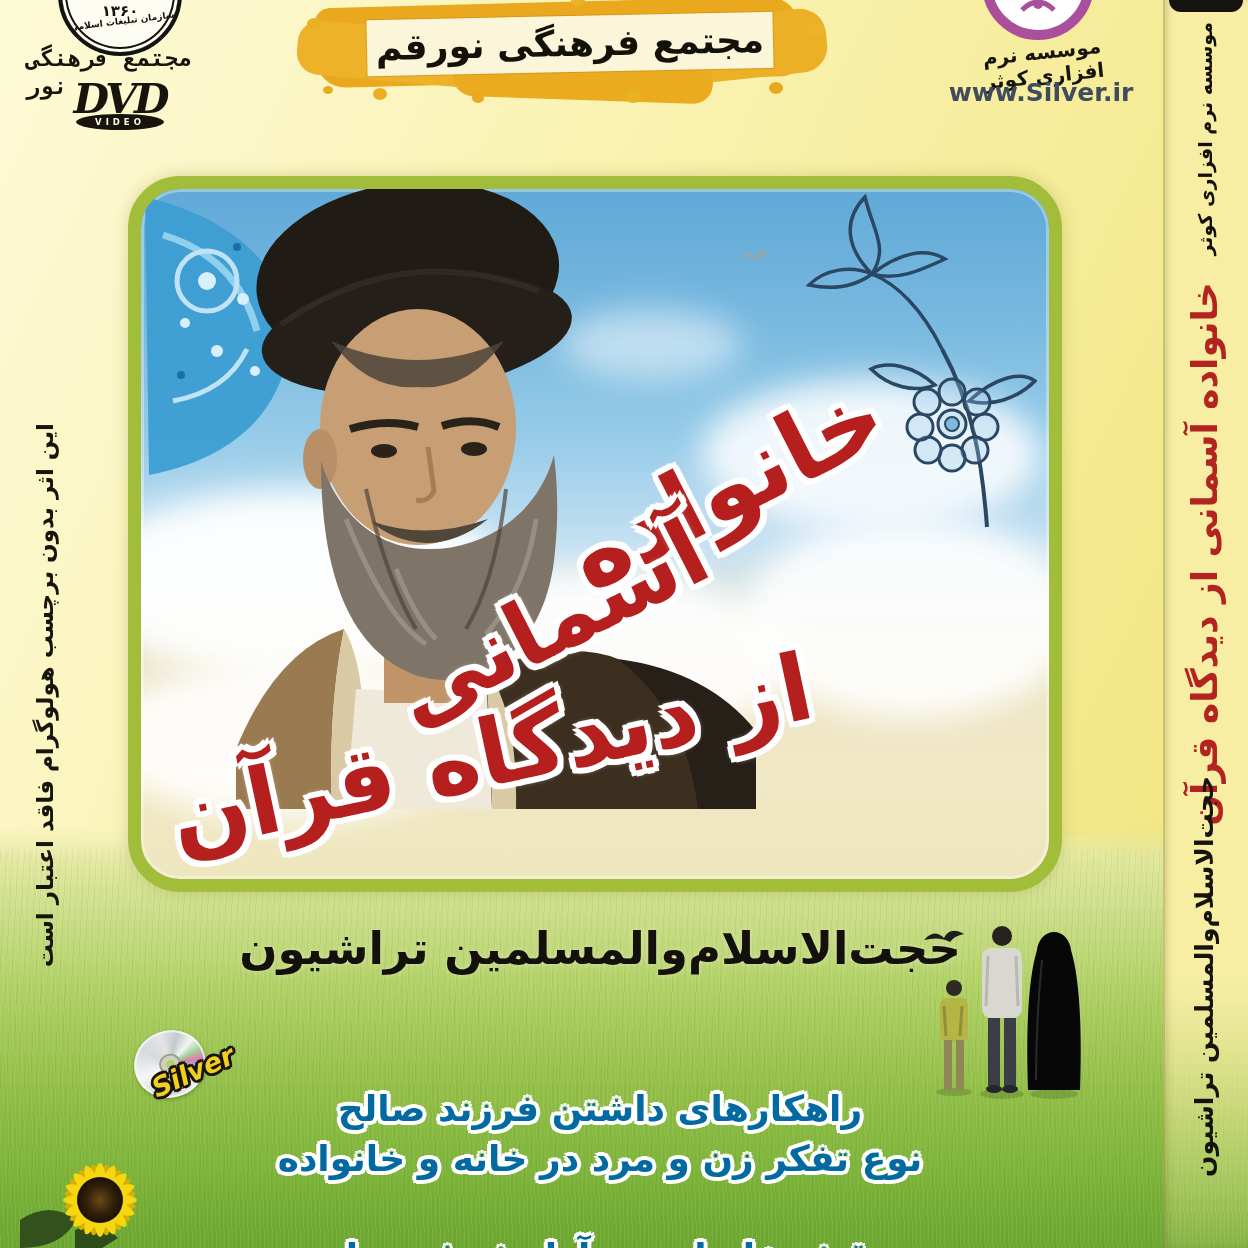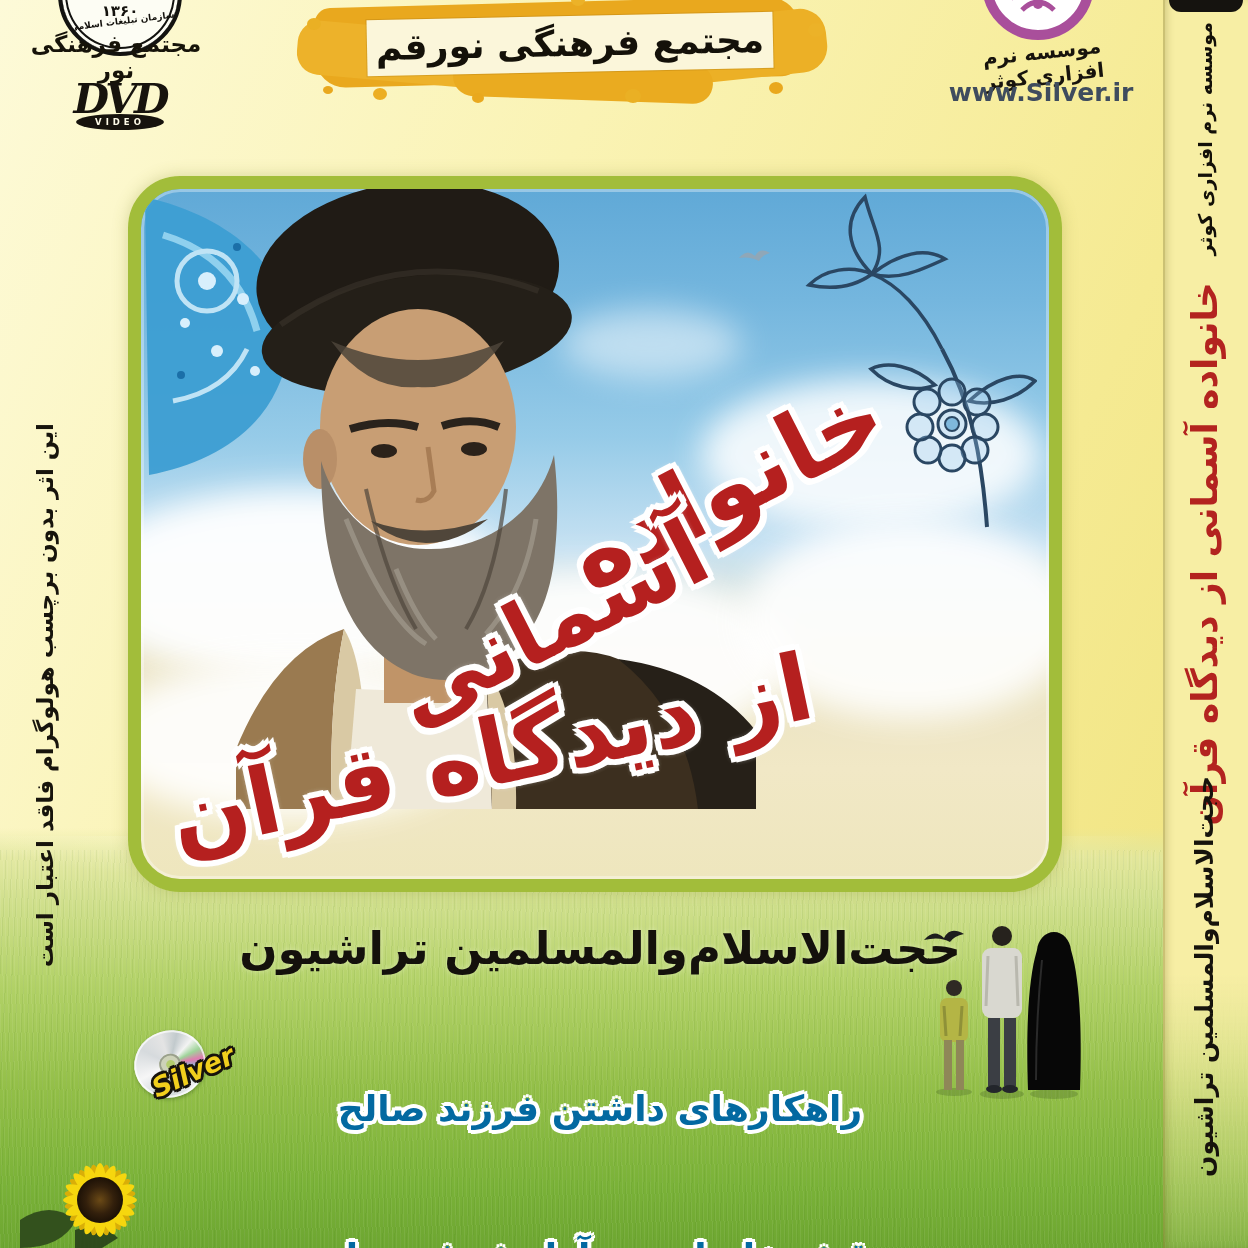--- a/index.html
+++ b/index.html
@@ -30,21 +30,21 @@
   .c6{left:-40px;top:470px;width:380px;height:160px;opacity:.9;}
 
   
   .vtext{position:absolute;transform:rotate(-90deg);text-align:center;white-space:nowrap;}
 
   
   .seal{left:58px;top:-68px;width:116px;height:116px;border-radius:50%;background:#fdfdf4;
         border:4px solid #131310;box-shadow:inset 0 0 0 3px #fdfdf4,inset 0 0 0 5px #131310;}
   .seal-year{position:absolute;left:0;right:0;top:66px;text-align:center;font-size:15px;font-weight:bold;color:#15130e;}
   .seal-org{position:absolute;left:4px;right:0;top:80px;text-align:center;font-size:9px;font-weight:bold;color:#15130e;transform:rotate(-7deg);}
-  .publisher-name{left:26px;top:31px;width:180px;text-align:center;font-size:23px;font-weight:bold;color:#161309;}
+  .publisher-name{left:26px;top:45px;width:180px;text-align:left;font-size:23px;font-weight:bold;color:#161309;font-family:Liberation Mono, monospace;}
   .dvd{left:68px;top:80px;width:104px;text-align:center;}
   .dvd-word{font-family:"DejaVu Serif",serif;font-style:italic;font-weight:900;font-size:41px;line-height:38px;letter-spacing:-3px;color:#17130d;}
   .dvd-ellipse{margin:-4px auto 0;width:88px;height:16px;border-radius:50%;background:#17130d;color:#fffbe8;
         font-size:8.5px;font-weight:bold;letter-spacing:4px;line-height:16px;text-align:center;}
 
   
   .splash{left:303px;top:0;width:520px;height:104px;}
   .blob{position:absolute;background:#e9a81e;}
   .b1{left:12px;top:2px;width:486px;height:80px;border-radius:16px 34px 20px 30px;transform:rotate(-1.5deg);}
   .b2{left:-6px;top:28px;width:210px;height:54px;border-radius:22px;transform:rotate(5deg);background:#edb22a;}
@@ -272,20 +272,21 @@
     </svg>
   </div>
 
   <div class="abs disc">
     <div class="disc-hub"></div>
     <div class="disc-hole"></div>
   </div>
   <div class="abs silver">Silver</div>
 
   <div class="abs topic tp1" dir="rtl">راهکارهای داشتن فرزند صالح</div>
+  <div class="abs topic tp2" dir="rtl">نوع تفکر زن و مرد در خانه و خانواده</div>
   <div class="abs topic tp4" dir="rtl">نقش خانواده در آرامش فرزندان</div>
 
   <div class="abs" style="left:20px;top:1142px;width:150px;height:106px;">
     <svg width="150" height="106" viewBox="0 0 150 106">
       <defs>
         <radialGradient id="sfc">
             <stop offset="0%" stop-color="#6b4a16"></stop>
             <stop offset="60%" stop-color="#33200c"></stop>
             <stop offset="100%" stop-color="#1c1106"></stop>
           </radialGradient>

